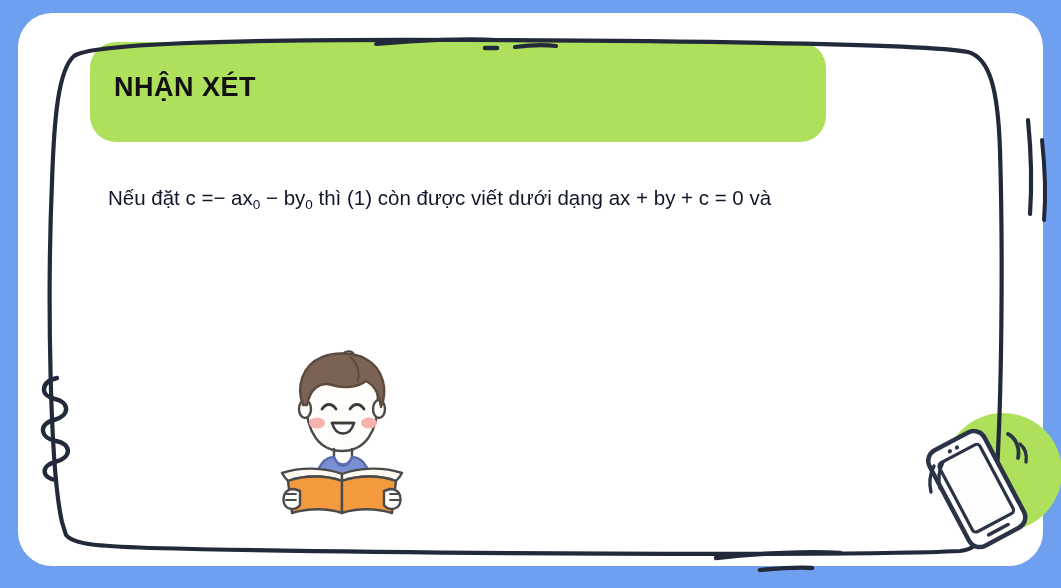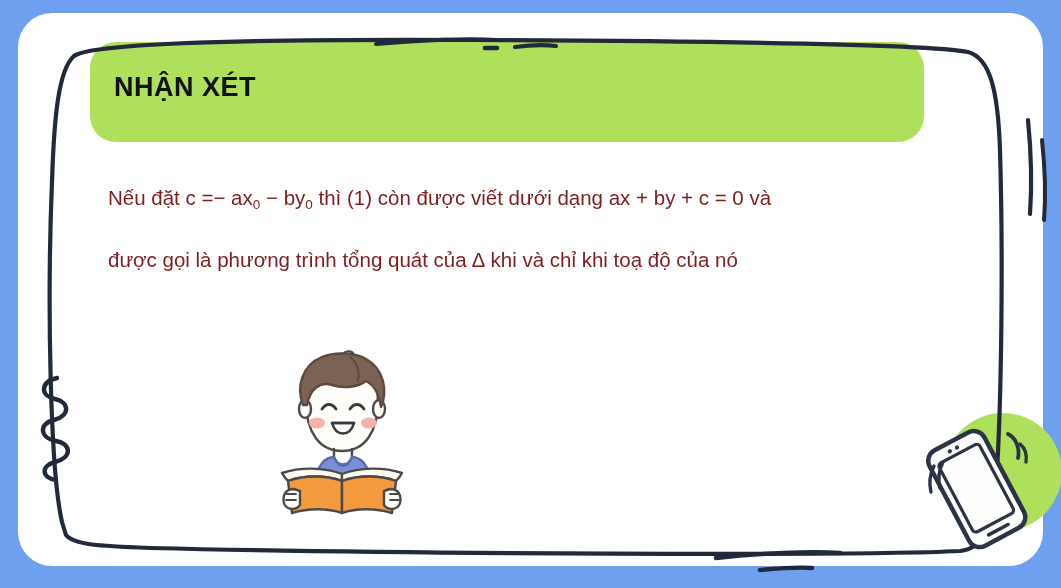--- a/index.html
+++ b/index.html
@@ -32,21 +32,21 @@
     background: #ffffff;
     border-radius: 34px;
     box-shadow: 0 0 0 0 rgba(0,0,0,0);
   }
 
   
   #banner {
     position: absolute;
     left: 90px;
     top: 42px;
-    width: 834px;
+    width: 736px;
     height: 100px;
     background: #aee05c;
     border-radius: 26px;
     z-index: 2;
   }
   #banner-title {
     position: absolute;
     left: 24px;
     top: 30px;
     font-size: 27px;
@@ -67,21 +67,21 @@
     pointer-events: none;
   }
 
   
   #body-text {
     position: absolute;
     left: 108px;
     top: 170px;
     width: 880px;
     z-index: 4;
-    color: #7f1d1d;
+    color: #0f172a;
     font-size: 20.5px;
     line-height: 55px;
     white-space: nowrap;
   }
   #body-text .ln { display: block; }
   #body-text sub {
     font-size: 0.66em;
     vertical-align: -0.28em;
   }
 
@@ -157,21 +157,20 @@
       <path d="M 1028 120 C 1031 150, 1032 185, 1030 214" stroke-width="4.2"></path>
       <path d="M 1042 140 C 1045 168, 1046 196, 1044 220" stroke-width="4"></path>
 
       <path d="M 716 558 C 760 553, 810 551, 840 553" stroke-width="4.4"></path>
       <path d="M 760 570 C 782 568, 800 567, 812 568" stroke-width="4.4"></path>
     </g>
   </svg>
 
   <div id="body-text">
     <span class="ln"><span>Nếu đặt c =− ax</span><sub>0</sub><span> − by</span><sub>0</sub><span> thì (1) còn được viết dưới dạng ax + by + c = 0 và</span></span>
-    <span class="ln">được gọi là phương trình tổng quát của ∆ khi và chỉ khi toạ độ của nó</span>
   </div>
 
   <div id="boy-illustration">
     <svg viewBox="0 0 160 172" xmlns="http://www.w3.org/2000/svg" width="160" height="172">
       <g stroke="#4a4a4a" stroke-width="2.4" stroke-linecap="round" stroke-linejoin="round">
 
         <path d="M 79 14 C 83 6, 92 7, 92 14" fill="none"></path>
 
         <path d="M 44 58 C 44 90, 58 108, 80 108 C 102 108, 116 90, 116 58
                  C 116 32, 102 20, 80 20 C 58 20, 44 32, 44 58 Z" fill="#fffdfa"></path>

